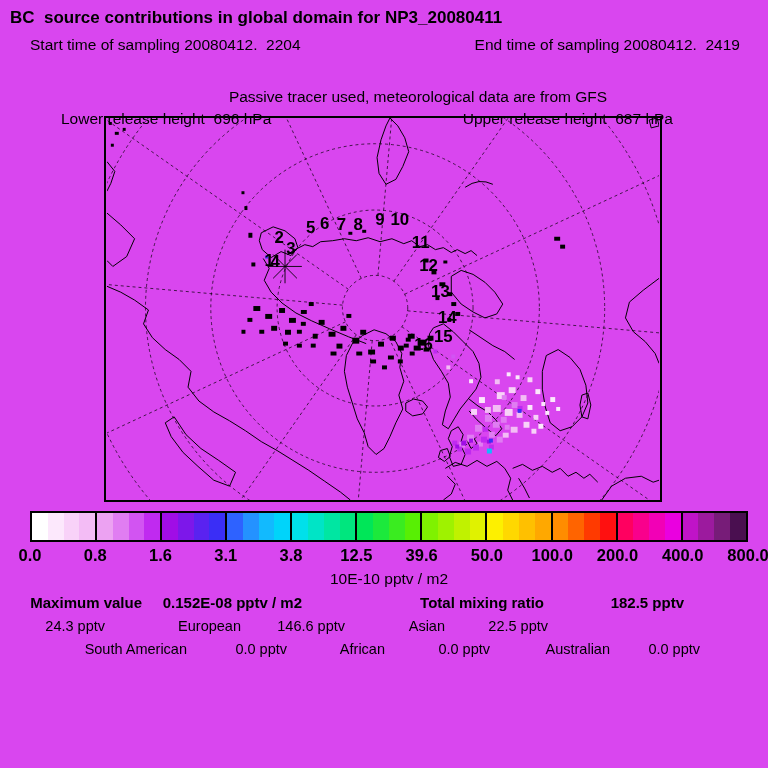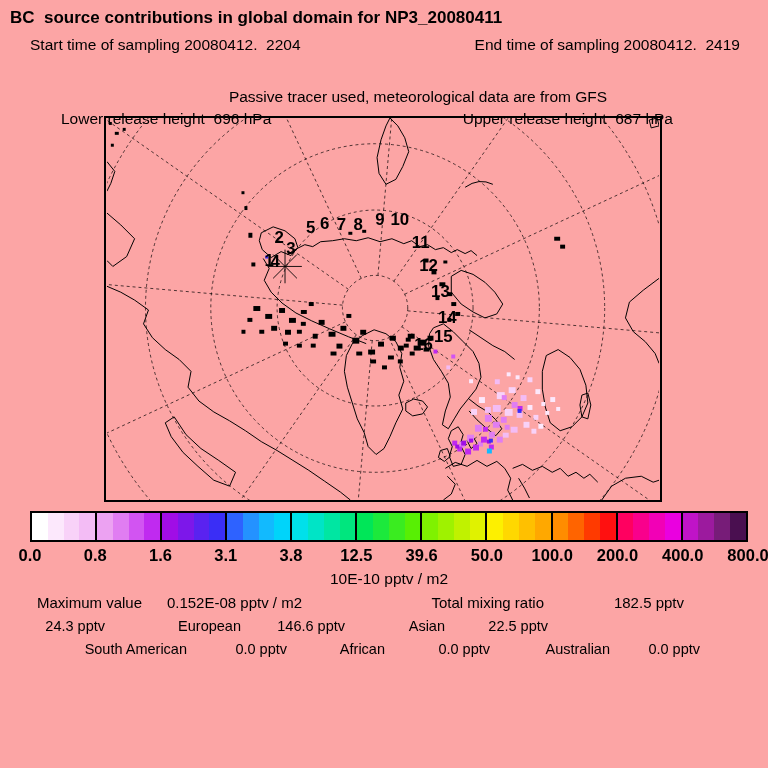--- a/index.html
+++ b/index.html
@@ -1,16 +1,16 @@
 <!DOCTYPE html>
 <html><head>
 <meta charset="utf-8">
 <style>
   html,body{margin:0;padding:0;background:#fff;}
-  #page{position:relative;width:768px;height:768px;background:#fca5a5;overflow:hidden;
+  #page{position:relative;width:768px;height:768px;background:#d946ef;overflow:hidden;
         font-family:"Liberation Sans",sans-serif;color:#000;}
   .pre{white-space:pre;}
   #title{position:absolute;left:10px;top:8px;font-size:17px;font-weight:bold;}
   .hline{position:absolute;width:768px;font-size:15.5px;display:flex;box-sizing:border-box;}
   #hline1{top:36px;padding:0 28px 0 30px;justify-content:space-between;}
   #hline2{top:62px;padding:0 95px 0 61px;justify-content:space-between;margin-top:48px;}
   #hline3{top:88px;justify-content:center;margin-left:34px;}
   #map{position:absolute;left:104px;top:116px;width:558px;height:386px;border:2px solid #000;box-sizing:border-box;}
   #map svg{display:block;width:100%;height:100%;}
   .coast{fill:none;stroke:#000;stroke-width:1;stroke-linejoin:round;}
@@ -20,21 +20,21 @@
   text.traj{font-family:"Liberation Sans",sans-serif;font-size:17px;font-weight:bold;text-anchor:middle;}
   #cbar{position:absolute;left:30px;top:511px;width:718px;height:31px;border:2px solid #000;
         box-sizing:border-box;display:flex;}
   .cbar-cell{flex:1 1 0;}
   .cbar-cell.major{border-left:2px solid #000;box-sizing:border-box;}
   #cbar-ticks{position:absolute;left:30px;top:546px;width:718px;height:20px;}
   .cbar-tick{position:absolute;transform:translateX(-50%);font-size:16.5px;font-weight:bold;white-space:nowrap;}
   #unit-label{position:absolute;left:0;top:570px;width:778px;text-align:center;font-size:15.5px;}
   .stats-row{position:absolute;left:0;width:768px;display:flex;font-size:15px;}
   .stats-row .cell{text-align:right;white-space:pre;flex:0 0 auto;}
-  #stats-max{top:594px;}
+  #stats-max{top:594px;font-weight:bold;}
   #stats-r1{top:618px;font-size:14.5px;}
   #stats-r2{top:641px;font-size:14.5px;}
 </style>
 </head>
 <body>
 
 <div id="page">
 
   <div id="title" class="pre">BC  source contributions in global domain for NP3_20080411</div>
 

